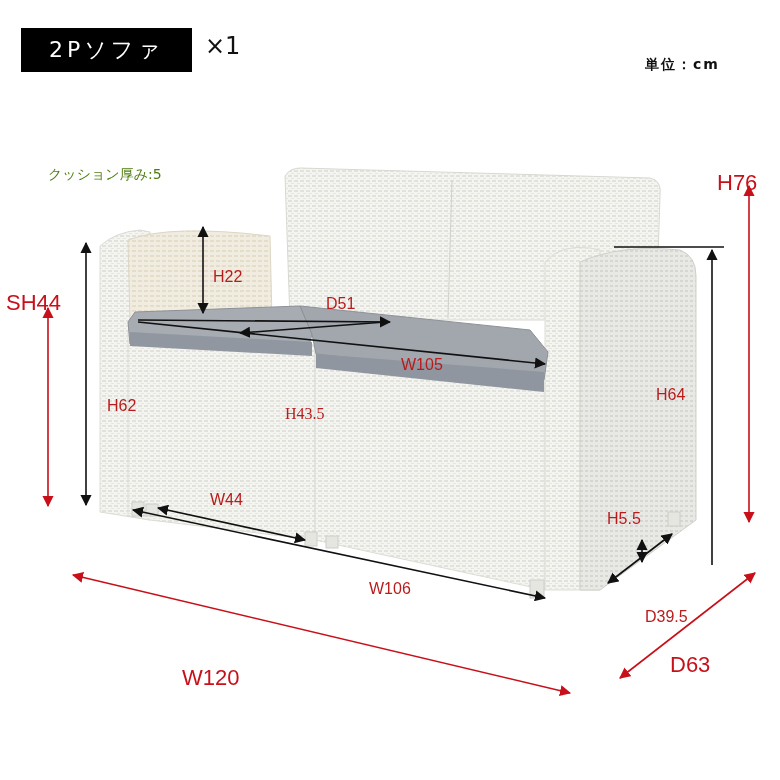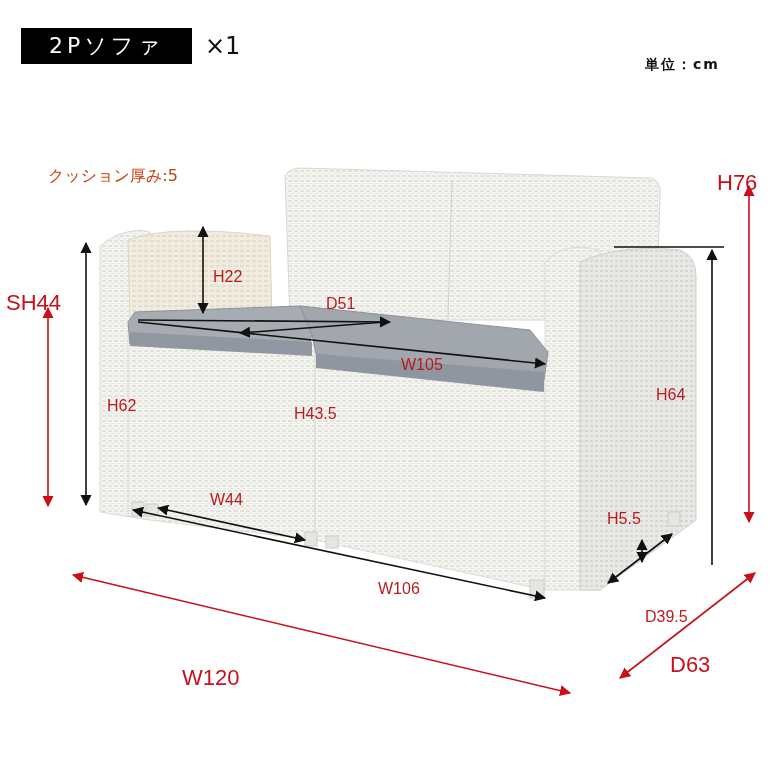--- a/index.html
+++ b/index.html
@@ -1,20 +1,20 @@
 <!DOCTYPE html>
 <html><head>
 <meta charset="utf-8">
 <style>
   html, body { margin:0; padding:0; background:#ffffff; }
   body { width:780px; height:780px; position:relative; overflow:hidden; font-family:"Liberation Sans", "DejaVu Sans", sans-serif; }
-  .title-badge { position:absolute; left:21px; top:28px; width:171px; height:36px; background:#000; color:#fff; font-size:22px; letter-spacing:4px; display:flex; align-items:center; justify-content:center; font-family:"DejaVu Sans", sans-serif; }
+  .title-badge { position:absolute; left:21px; top:28px; width:171px; height:44px; background:#000; color:#fff; font-size:22px; letter-spacing:4px; display:flex; align-items:center; justify-content:center; font-family:"DejaVu Sans", sans-serif; }
   .qty { position:absolute; left:205px; top:32px; font-size:24px; color:#111; font-family:"DejaVu Sans", sans-serif; }
   .unit { position:absolute; left:645px; top:32px; font-size:14px; color:#111; letter-spacing:2px; font-family:"DejaVu Sans", sans-serif; font-weight:bold;margin-top:24px; }
-  .cushion-note { position:absolute; left:48px; top:166px; font-size:16px; color:#c2410c; font-family:"DejaVu Sans", sans-serif; }
+  .cushion-note { position:absolute; left:48px; top:166px; font-size:14px; color:#4d7c0f; font-family:"DejaVu Sans", sans-serif; }
   .lbl { position:absolute; font-size:16px; color:#b91c1c; }
   .lbl.red { color:#c8101a; font-size:22px; }
   svg.main { position:absolute; left:0; top:0; }
 </style>
 </head>
 <body>
 
 <div class="title-badge">2Pソファ</div>
 <div class="qty">×1</div>
 <div class="unit">単位：cm</div>
@@ -97,18 +97,18 @@
 
 <div class="lbl red" style="left:717px;top:146px;margin-top:24px;">H76</div>
 <div class="lbl red" style="left:6px;top:290px;">SH44</div>
 <div class="lbl red" style="left:182px;top:665px;">W120</div>
 <div class="lbl red" style="left:670px;top:652px;">D63</div>
 
 <div class="lbl" style="left:213px;top:268px;">H22</div>
 <div class="lbl" style="left:326px;top:295px;">D51</div>
 <div class="lbl" style="left:401px;top:356px;text-align:center;">W105</div>
 <div class="lbl" style="left:107px;top:397px;">H62</div>
-<div class="lbl" style="left:294px;top:405px;">H43.5</div>
+<div class="lbl" style="left:285px;top:405px;font-family:Liberation Serif, serif;">H43.5</div>
 <div class="lbl" style="left:656px;top:386px;">H64</div>
 <div class="lbl" style="left:210px;top:491px;text-align:center;">W44</div>
-<div class="lbl" style="left:378px;top:580px;text-align:center;">W106</div>
+<div class="lbl" style="left:369px;top:580px;text-align:center;">W106</div>
 <div class="lbl" style="left:607px;top:510px;text-align:center;">H5.5</div>
 <div class="lbl" style="left:645px;top:580px;margin-top:28px;">D39.5</div>
 
 </body></html>

